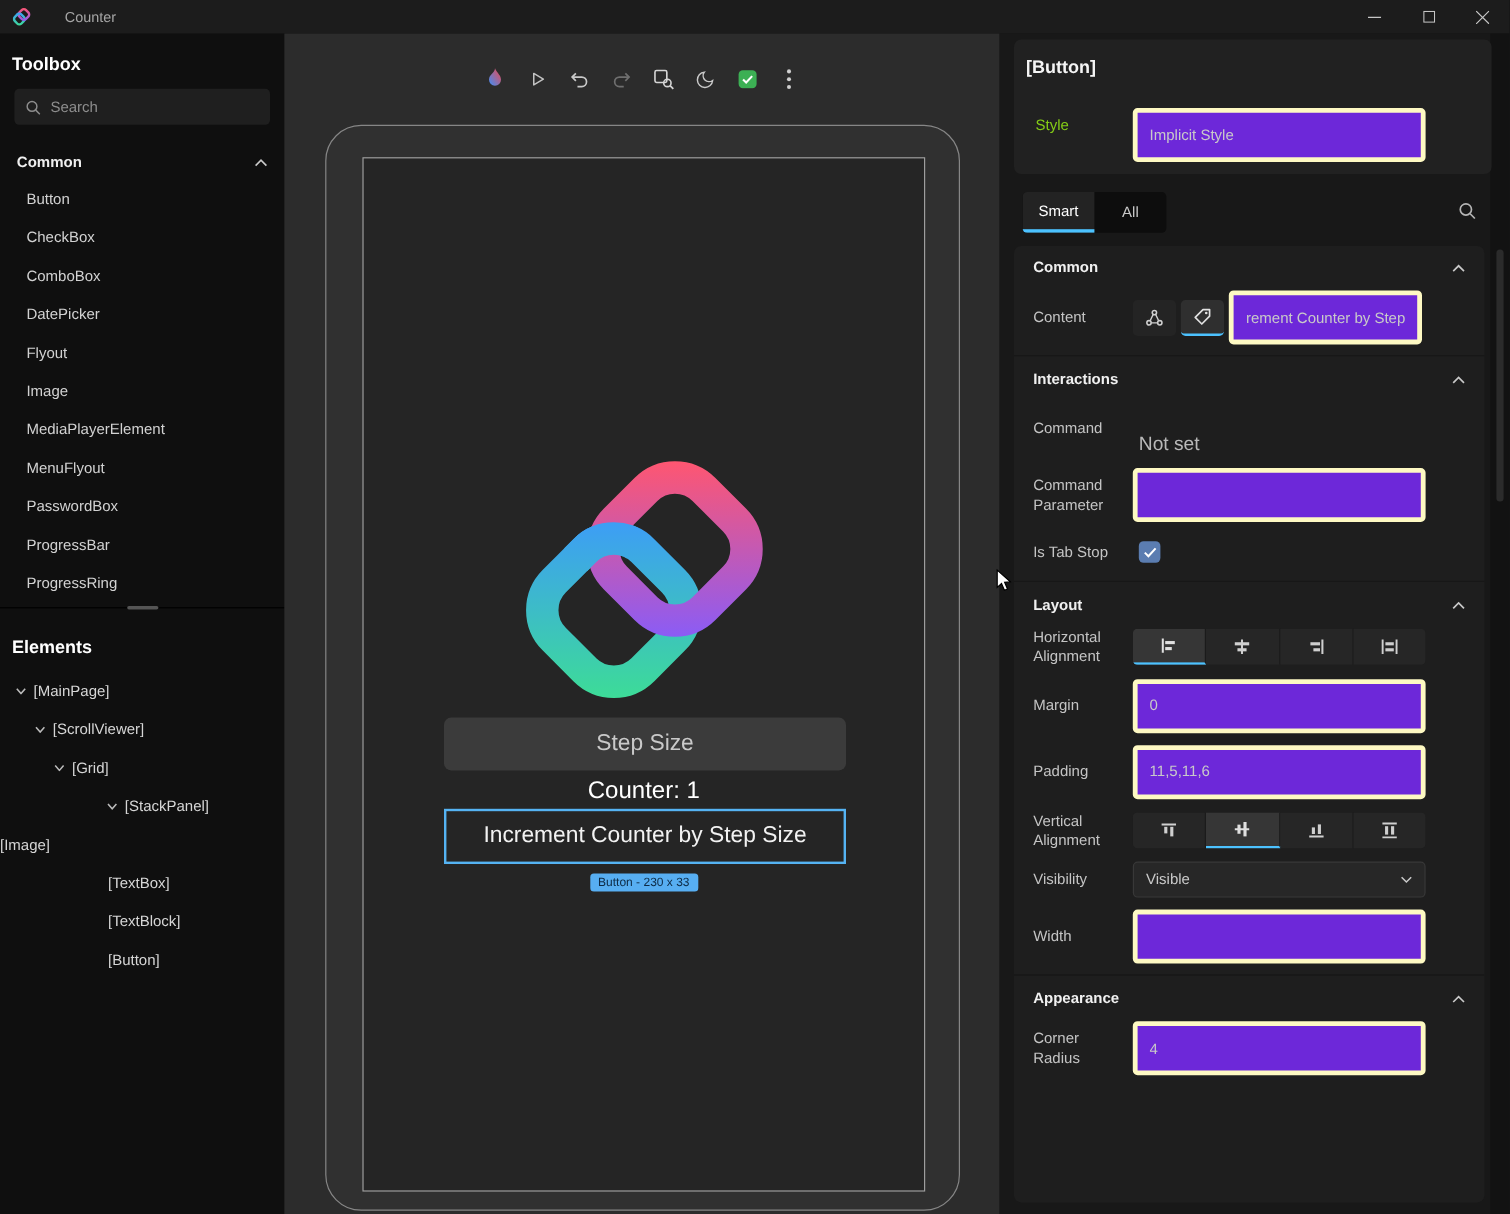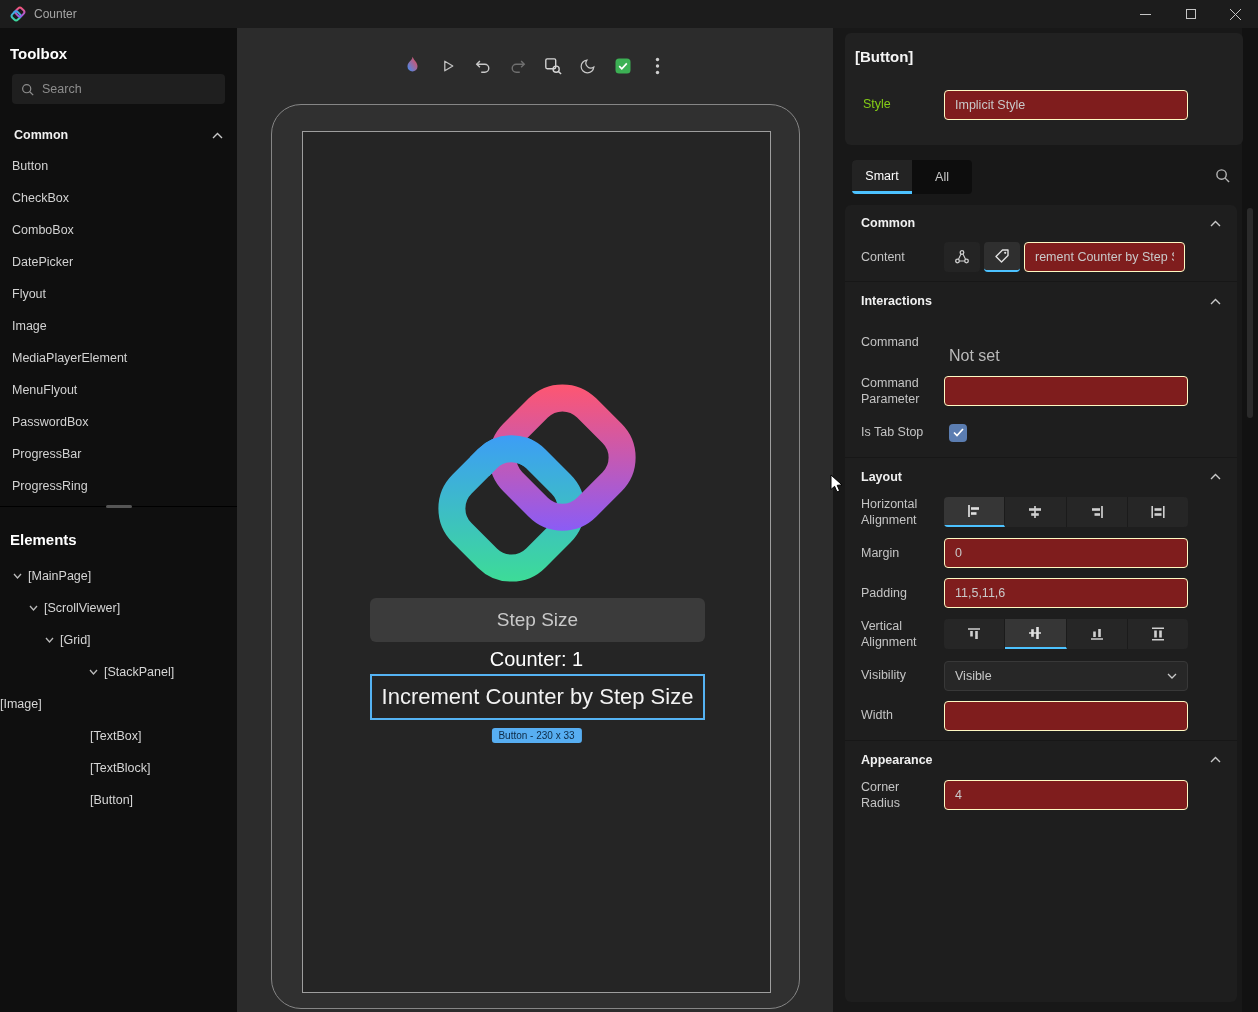--- a/index.html
+++ b/index.html
@@ -2,60 +2,60 @@
 <html><head>
 <meta charset="utf-8">
 <style>
   * { box-sizing: border-box; margin: 0; padding: 0; }
   html,body { width:1258px; height:1012px; overflow:hidden; }
   body { font-family:"Liberation Sans", sans-serif; background:#161616; position:relative; color:#ddd; }
 
   
   .titlebar { height:28px; background:#1c1c1c; display:flex; align-items:center; }
   .titlebar .app-icon { width:16px; height:16px; margin:0 8px 0 10px; }
-  .titlebar .app-title { font-size:12px; color:#a6a6a6; }
+  .titlebar .app-title { font-size:12px; color:#a6a6a6;margin-left:20px; }
   .win-controls { margin-left:auto; display:flex; height:28px; }
   .win-btn { width:45px; height:28px; display:flex; align-items:center; justify-content:center; color:#c5c5c5; }
 
   
   .main { display:flex; height:984px; }
 
   
   .sidebar { width:237px; background:#0f0f0f; display:flex; flex-direction:column; flex-shrink:0; }
   .pane-title { padding:17px 12px 12px 10px; font-size:15px; font-weight:bold; color:#fff; }
   .search-box { margin:0 12px; height:30px; background:#1f1f1f; border-radius:4px; display:flex; align-items:center; padding:0 9px; gap:8px; }
   .search-box input { background:transparent; border:none; outline:none; color:#cfcfcf; font-size:12.5px; width:100%; font-family:inherit; }
   .search-box input::placeholder { color:#8d8d8d; }
   .group-header { margin-top:16px; padding:8px 14px 8px 14px; display:flex; justify-content:space-between; align-items:center; font-size:12.5px; font-weight:bold; color:#f0f0f0; }
-  .tb-item { height:32px; display:flex; align-items:center; padding-left:12px; font-size:12.5px; color:#d2d2d2; }
+  .tb-item { height:32px; display:flex; align-items:center; padding-left:22px; font-size:12.5px; color:#d2d2d2; }
   .splitter { border-top:1px solid #000; position:relative; height:8px; margin-top:4px; }
   .splitter .handle { position:absolute; top:-2px; left:50%; transform:translateX(-50%); width:26px; height:3px; border-radius:2px; background:#555; }
   .tree-row { height:32px; display:flex; align-items:center; font-size:12.5px; color:#d6d6d6; }
   .tree-row .chev { width:14px; display:flex; justify-content:center; margin-right:4px; flex-shrink:0; }
 
   
   .canvas { flex:1; background:#2c2c2c; position:relative; }
   .canvas-toolbar { position:absolute; top:20px; left:0; right:0; display:flex; justify-content:center; align-items:center; gap:13px; height:36px; }
   .ct-icon { width:22px; height:22px; display:flex; align-items:center; justify-content:center; }
   .phone-frame { position:absolute; left:34px; top:76px; width:529px; height:905px; border:1.5px solid #868686; border-radius:30px; background:#303030; }
   .screen { position:absolute; left:30px; top:26px; width:469px; height:862px; border:1px solid #9e9e9e; background:#252525; }
   .uno-logo { position:absolute; top:243px; left:50%; transform:translateX(-50%); }
   .step-box { position:absolute; top:466px; left:67px; width:335px; height:44px; background:#3b3b3b; border-radius:6px; display:flex; align-items:center; justify-content:center; font-size:19px; color:#c9c9c9; }
   .counter-text { position:absolute; top:516px; left:0; right:0; text-align:center; font-size:20px; color:#fff; }
-  .inc-button { position:absolute; top:542px; left:67px; width:335px; height:46px; border:2px solid #55b3f3; display:flex; align-items:center; justify-content:center; font-size:22px; color:#f2f2f2; background:transparent; }
+  .inc-button { position:absolute; top:542px; left:67px; width:335px; height:46px; border:2px solid #55b3f3; display:flex; align-items:center; justify-content:center; font-size:19px; color:#f2f2f2; background:transparent; }
   .size-badge { position:absolute; top:596px; left:50%; transform:translateX(-50%); background:#57aef2; color:#0d2a45; font-size:10px; padding:2px 7px; border-radius:3px; white-space:nowrap; }
 
   
   .inspector { width:425px; background:#181818; position:relative; flex-shrink:0; }
   .gutter { position:absolute; right:0; top:0; bottom:0; width:16px; background:#121212; }
   .gutter .thumb { position:absolute; top:180px; left:5px; width:6px; height:210px; border-radius:3px; background:#2b2b2b; }
   .header-card { position:absolute; left:12px; top:5px; width:398px; height:112px; background:#212121; border-radius:6px; }
   .header-card .hd-title { position:absolute; left:10px; top:15px; font-size:15px; font-weight:bold; color:#f4f4f4; }
   .header-card .hd-label { position:absolute; left:18px; top:64px; font-size:12.5px; color:#84cc16; }
-  .field { background:#7f1d1d; border:1px solid #fef9c3; border-radius:4px; height:30px; color:#c9c9c9; font-size:12.5px; padding:0 10px; font-family:inherit; outline:none; white-space:nowrap; overflow:hidden; }
+  .field { background:#6d28d9; border:4px solid #fef9c3; border-radius:4px; height:45px; color:#c9c9c9; font-size:12.5px; padding:0 10px; font-family:inherit; outline:none; white-space:nowrap; overflow:hidden; }
   .header-card .hd-field { position:absolute; left:99px; top:57px; width:244px; }
   .tabs-row { position:absolute; left:19px; top:132px; height:34px; display:flex; background:#0d0d0d; border-radius:4px; overflow:hidden; }
   .tab { width:60px; height:34px; display:flex; align-items:center; justify-content:center; font-size:12.5px; color:#c8c8c8; }
   .tab.selected { background:#232323; color:#fff; border-bottom:3px solid #4cc2ff; }
   .tabs-search { position:absolute; right:28px; top:140px; }
   .sections-card { position:absolute; left:12px; top:177px; width:392px; bottom:10px; background:#1e1e1e; border-radius:6px; overflow:hidden; }
   .sec-header { display:flex; justify-content:space-between; align-items:center; padding:11px 16px 7px; font-size:12.5px; font-weight:bold; color:#f0f0f0; }
   .sec-header.bordered { border-top:1px solid #171717; margin-top:4px; padding-top:12px; }
   .prop-row { display:flex; align-items:center; padding:5px 16px; min-height:40px; }
   .prop-label { width:83px; flex-shrink:0; font-size:12.5px; color:#c4c4c4; line-height:1.3; padding-right:6px; }

